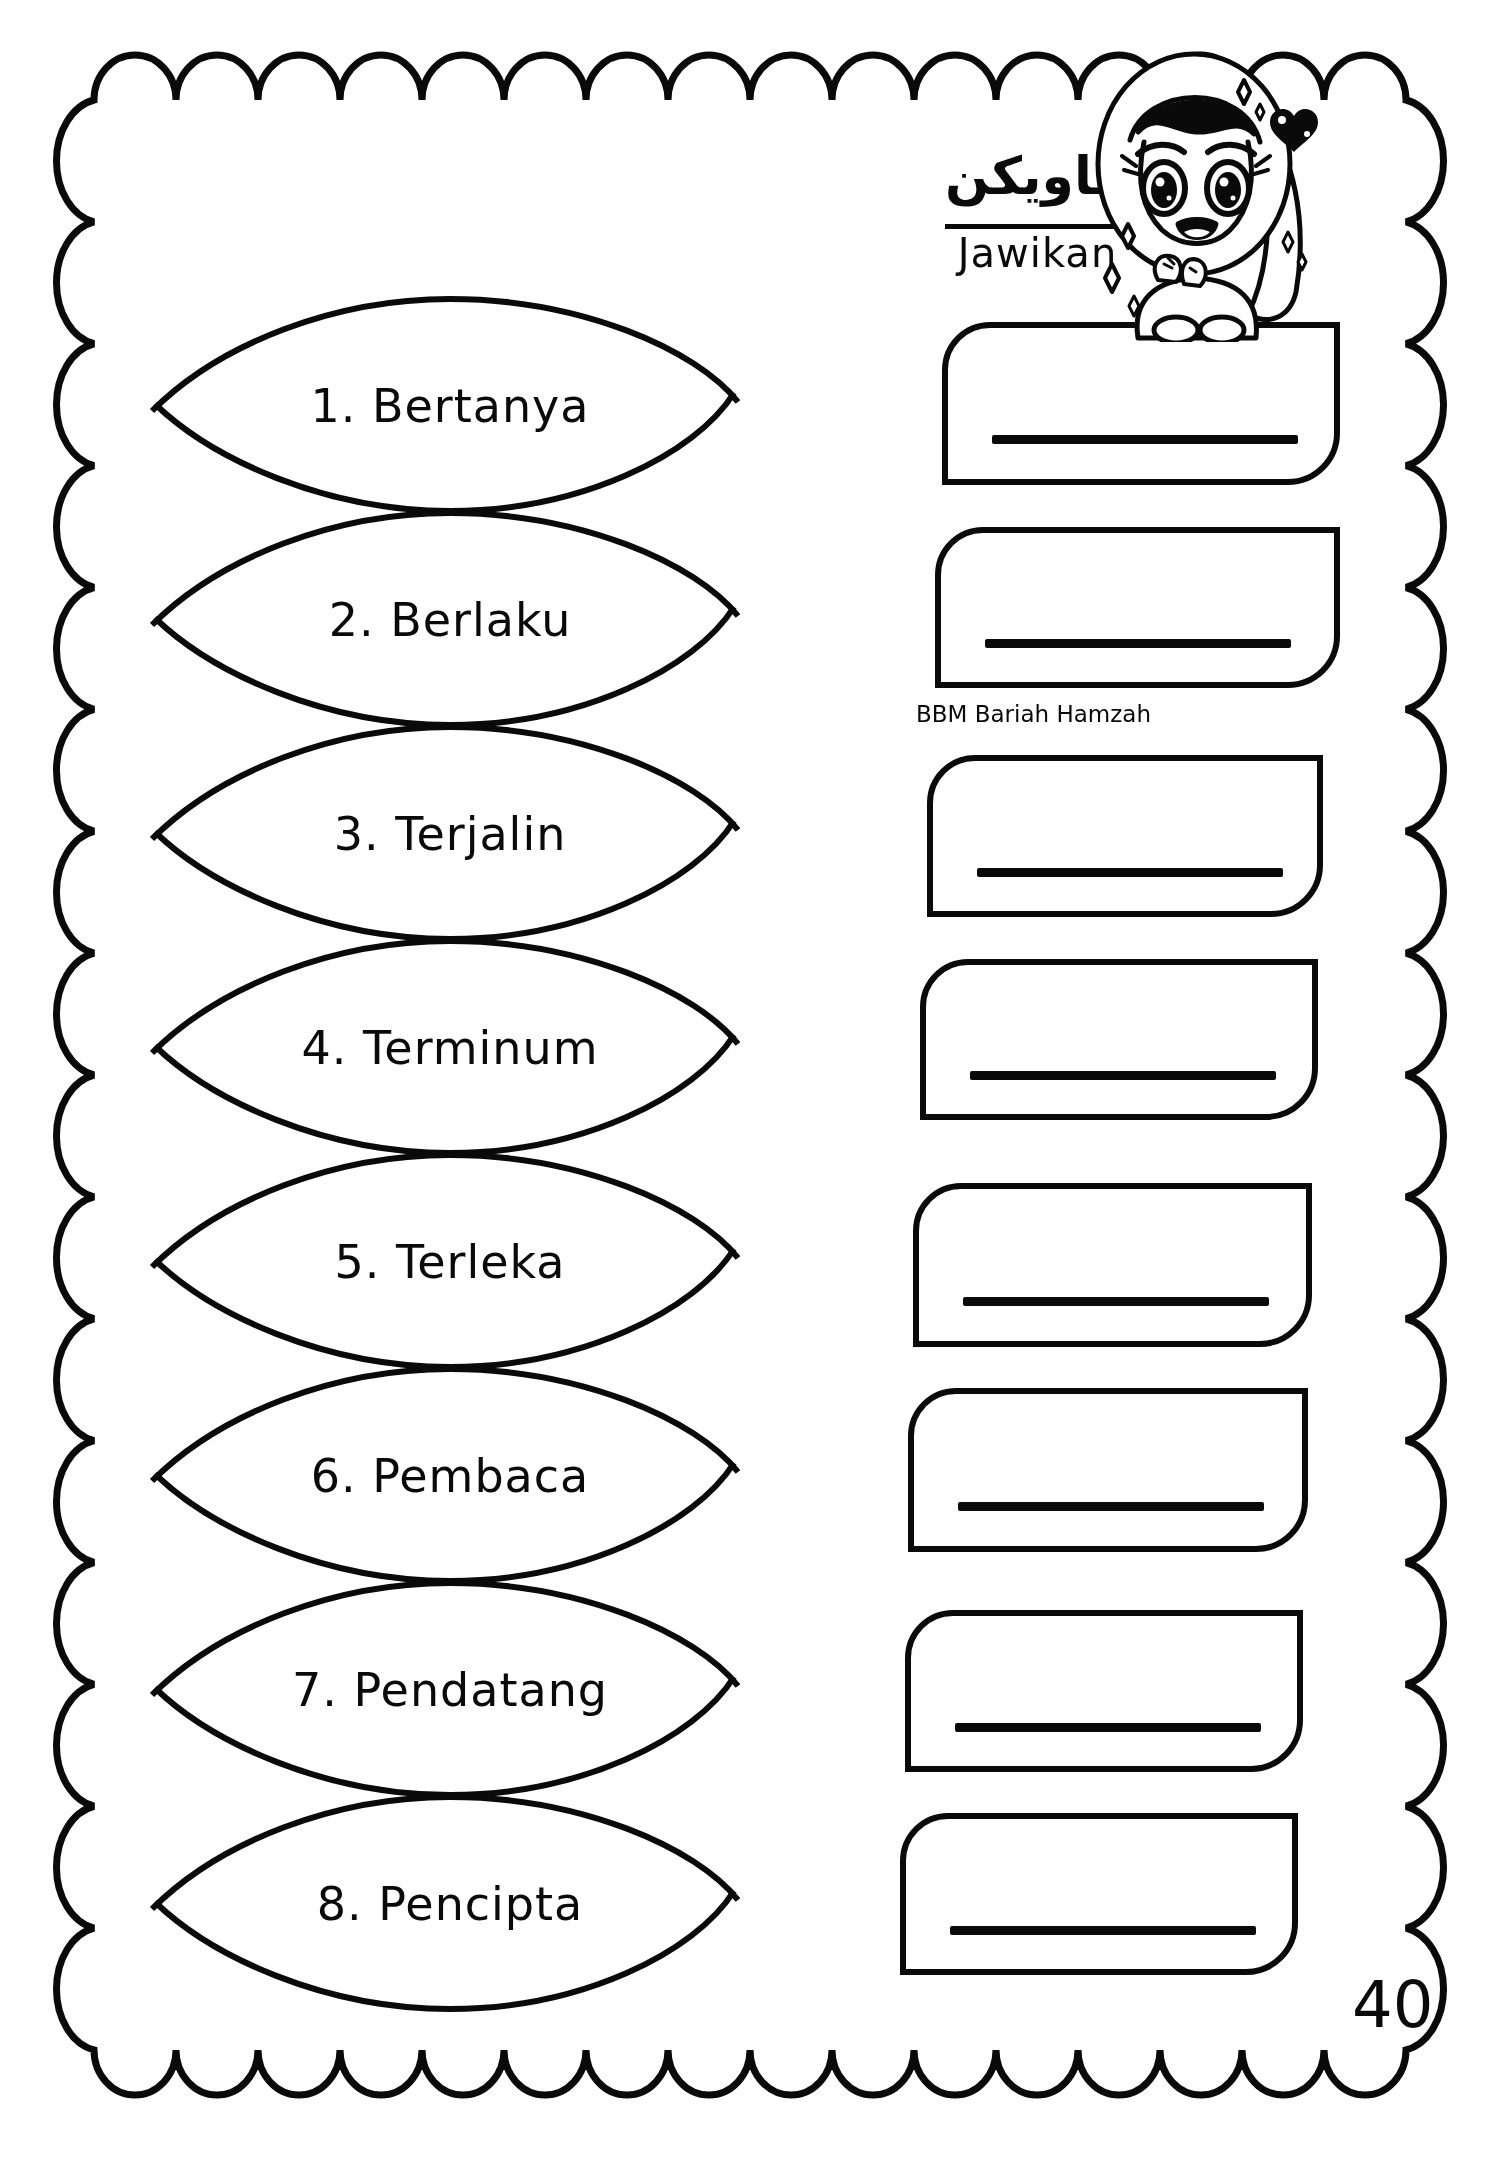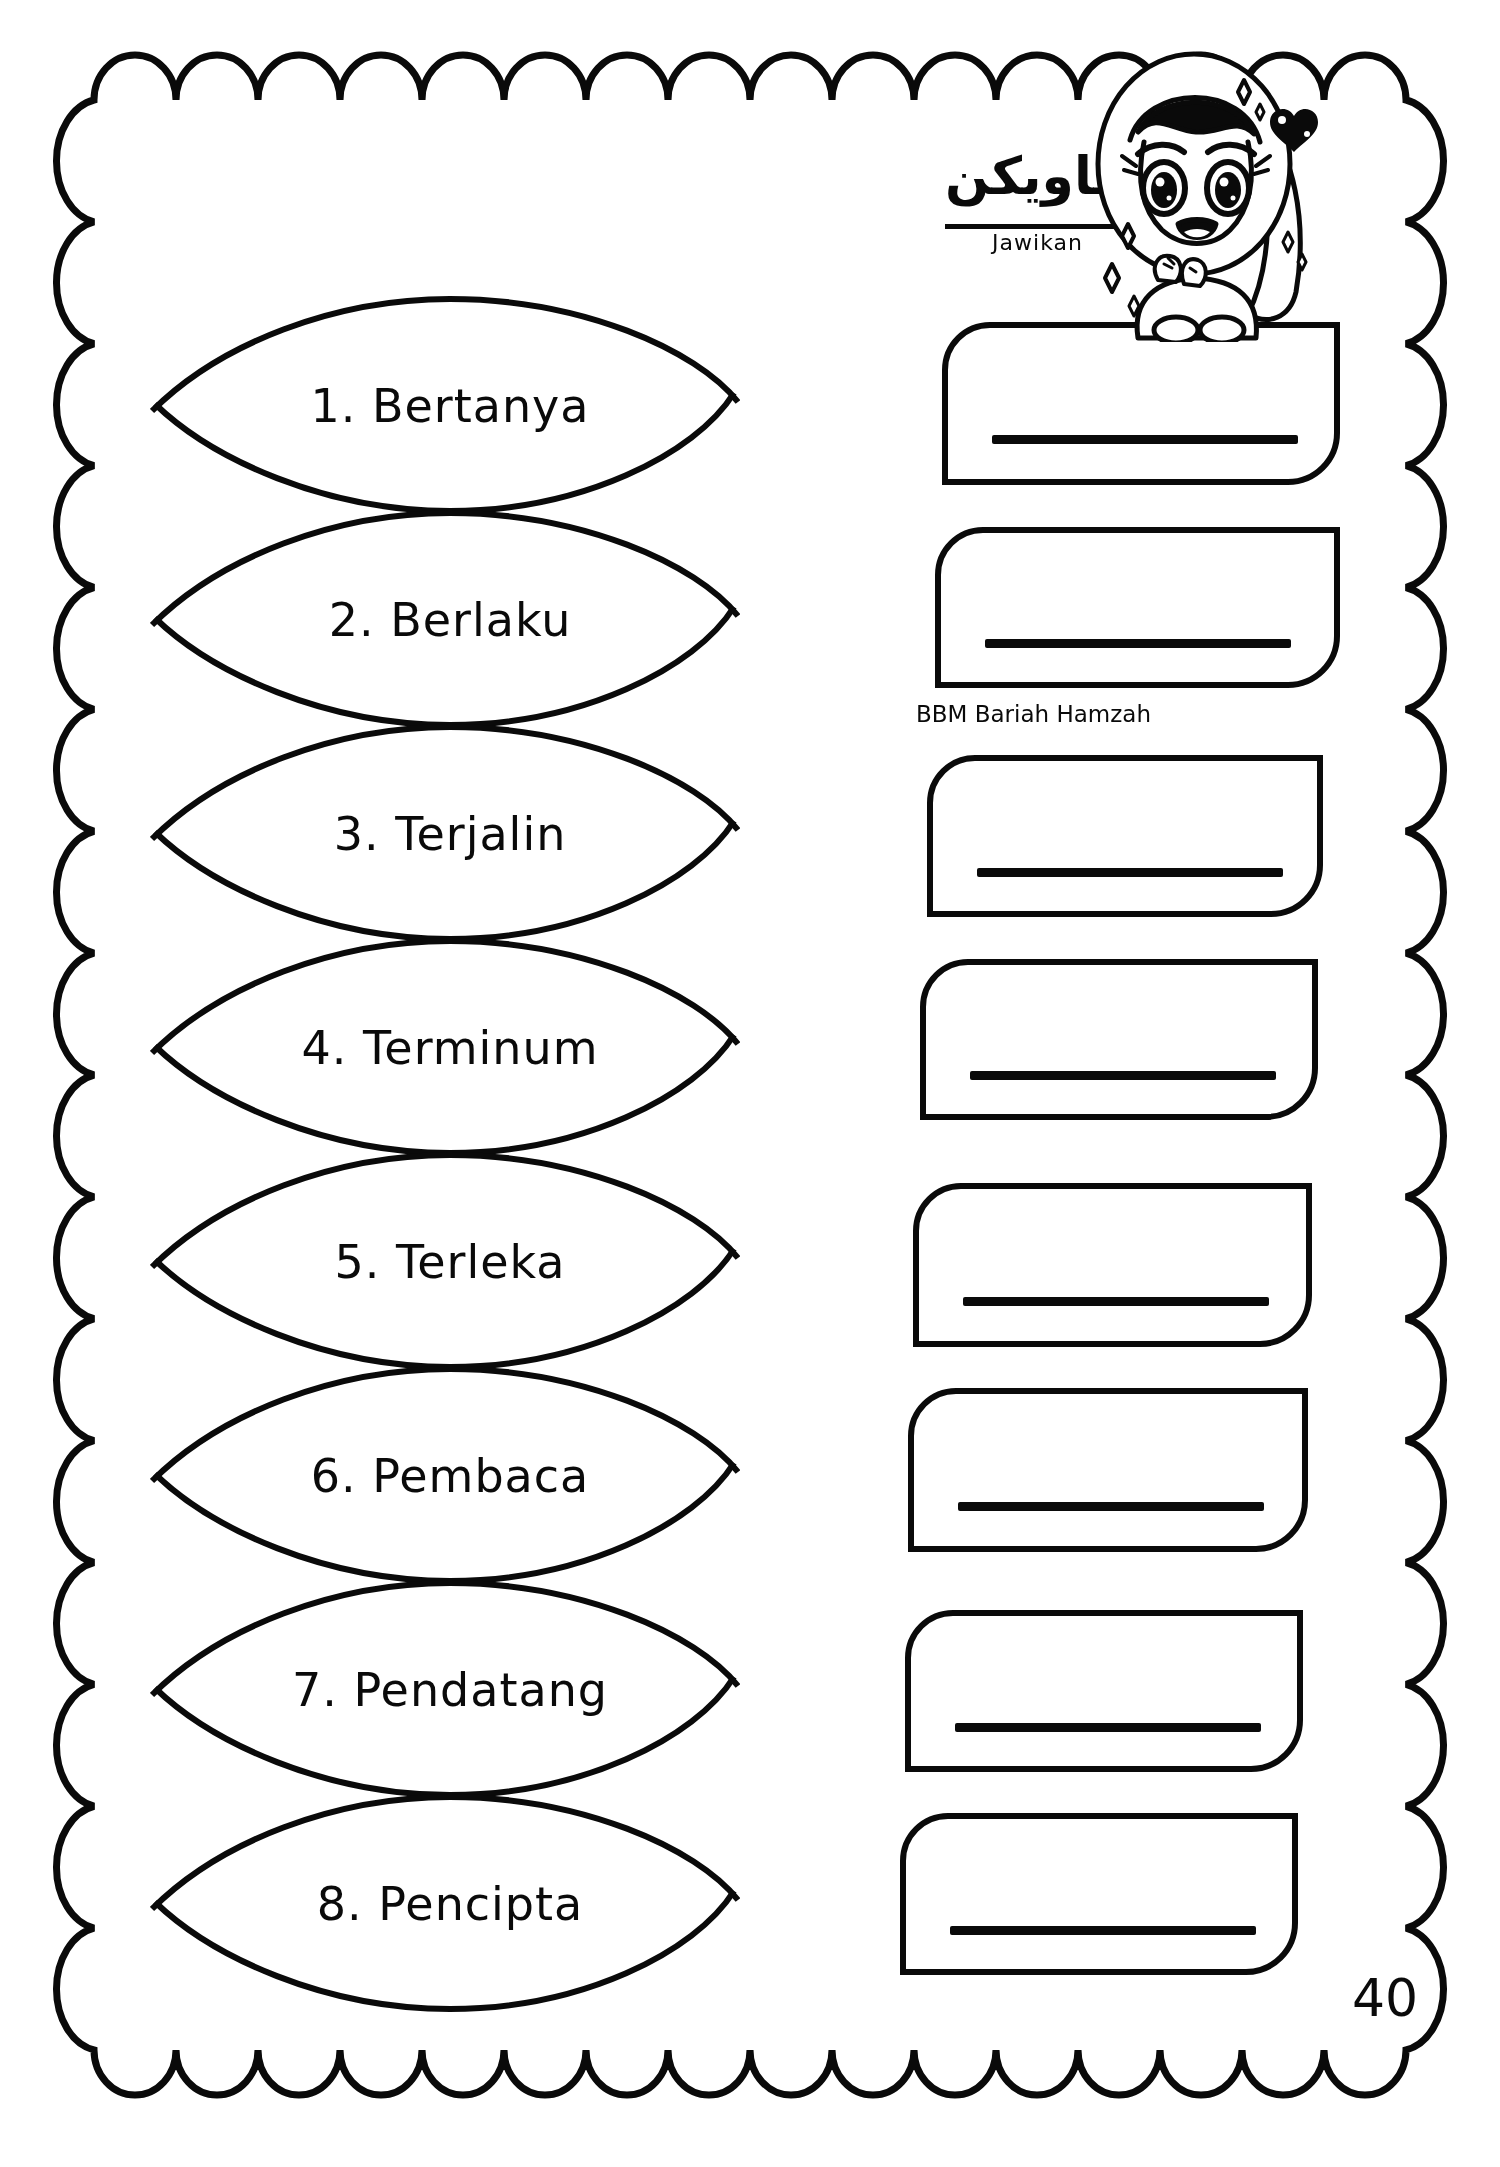--- a/index.html
+++ b/index.html
@@ -47,31 +47,31 @@
     font-size:52px;font-weight:bold;
     z-index:4;line-height:1.1;
   }
   .title-underline{
     left:945px;top:224px;width:186px;height:5px;
     background:#0a0a0a;z-index:4;
   }
   .title-latin{
     left:945px;top:230px;width:185px;
     text-align:center;
-    font-size:22px;letter-spacing:1px;
+    font-size:40px;letter-spacing:1px;
     z-index:4;
   }
   .credit{
     left:916px;top:701px;
     font-size:23px;letter-spacing:0px;
     z-index:4;white-space:nowrap;
   }
   .page-number{
     left:1352px;top:1968px;width:110px;
-    font-size:52px;
+    font-size:64px;
     z-index:4;
   }
   .character{left:1072px;top:42px;z-index:5;}
 </style>
 </head>
 <body>
 
 <div class="page">
 
   <svg class="abs frame" width="1500" height="2167" viewBox="0 0 1500 2167">

